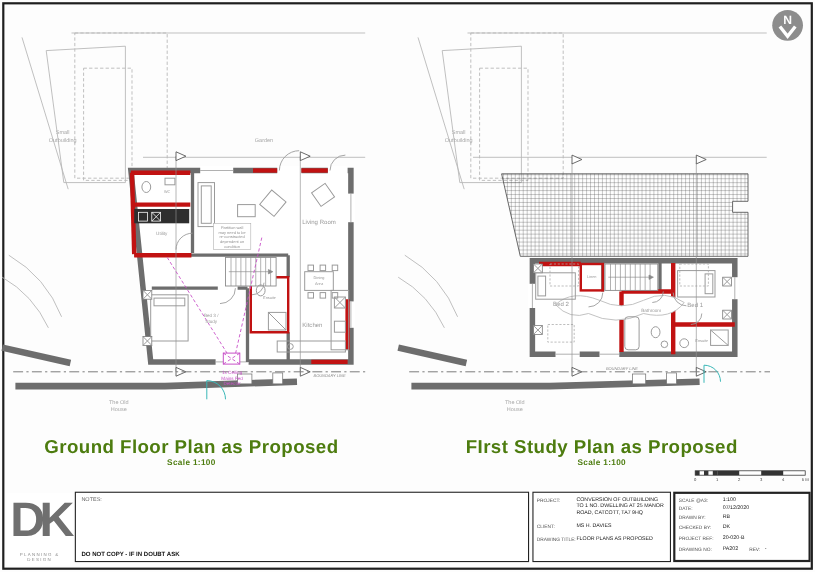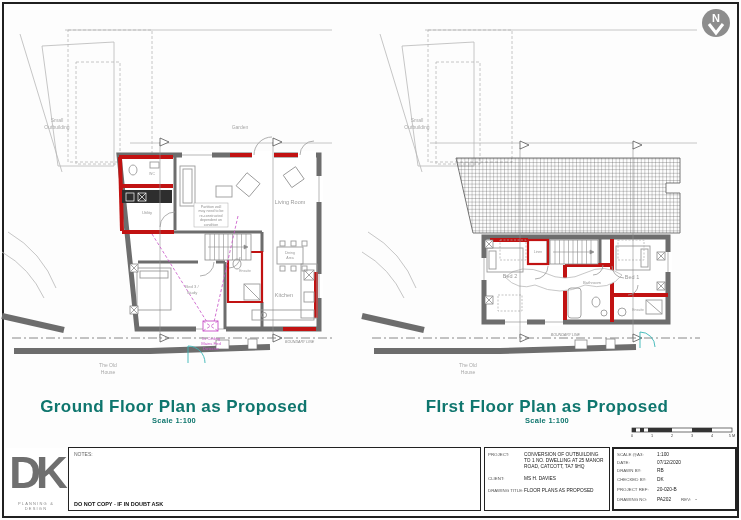--- a/index.html
+++ b/index.html
@@ -38,21 +38,21 @@
 
   .lbl-room{fill:#9a9a9a;font-size:5.5px;text-anchor:middle}
   .lbl-small{fill:#9a9a9a;font-size:4.2px;text-anchor:middle}
   .lbl-tiny{fill:#9a9a9a;font-size:3.5px;text-anchor:middle}
   .lbl-ctx{fill:#a8a8a8;font-size:5px;text-anchor:middle}
   .lbl-bnd{fill:#8a8a8a;font-size:3.6px;font-style:italic}
   .lbl-mag{fill:#c74fc7;font-size:4.2px;text-anchor:middle}
   .lbl-note{fill:#8f8f8f;font-size:3.6px;text-anchor:middle}
   .lbl-tick{fill:#444;font-size:3.8px;text-anchor:middle}
 
-  .plan-title{position:absolute;text-align:center;color:#0f766e;font-weight:bold;z-index:3;}
+  .plan-title{position:absolute;text-align:center;color:#4d7c0f;font-weight:bold;z-index:3;}
   .plan-title .main{font-size:17px;letter-spacing:0.4px;line-height:18px;}
   .plan-title .sub{font-size:7.5px;letter-spacing:0.3px;}
   #gtitle{left:28px;top:398px;width:292px;}
   #ftitle{left:398px;top:398px;width:298px;}
 
   
   .tbbox{position:absolute;box-sizing:border-box;border:1.5px solid #222;background:#fff;z-index:4;}
   #logo{position:absolute;left:6px;top:448px;width:60px;height:66px;background:#fff;z-index:5;
         text-align:center;}
   #logo .letters{font-size:44px;font-weight:900;color:#6f6f6f;letter-spacing:-5px;line-height:50px;}
@@ -357,21 +357,21 @@
       <text class="lbl-tick" x="80" y="9">4</text>
       <text class="lbl-tick" x="100" y="9">5 M</text>
     </g>
   </svg>
 
   <div class="plan-title" id="gtitle">
     <div class="main">Ground Floor Plan as Proposed</div>
     <div class="sub">Scale 1:100</div>
   </div>
   <div class="plan-title" id="ftitle">
-    <div class="main">FIrst Floor Plan as Proposed</div>
+    <div class="main">FIrst Study Plan as Proposed</div>
     <div class="sub">Scale 1:100</div>
   </div>
 
   <div id="logo">
     <div class="letters">DK</div>
     <div class="tagline">PLANNING &amp; DESIGN</div>
   </div>
 
   <div class="tbbox" id="notesbox">
     <span class="nlabel">NOTES:</span>

